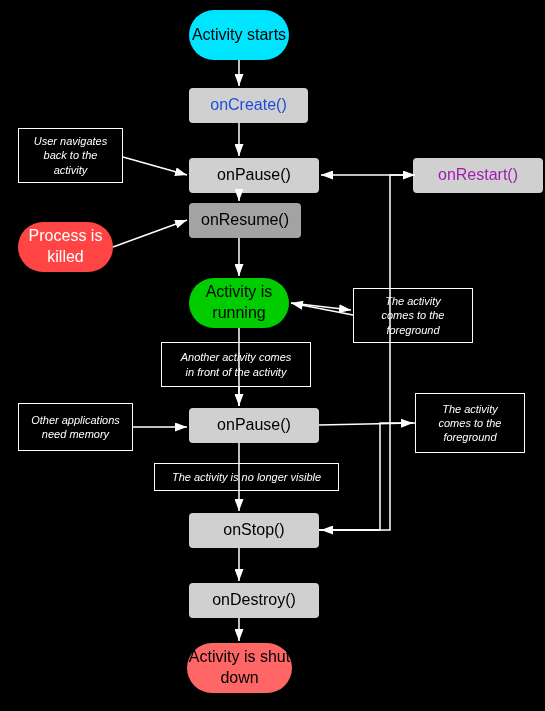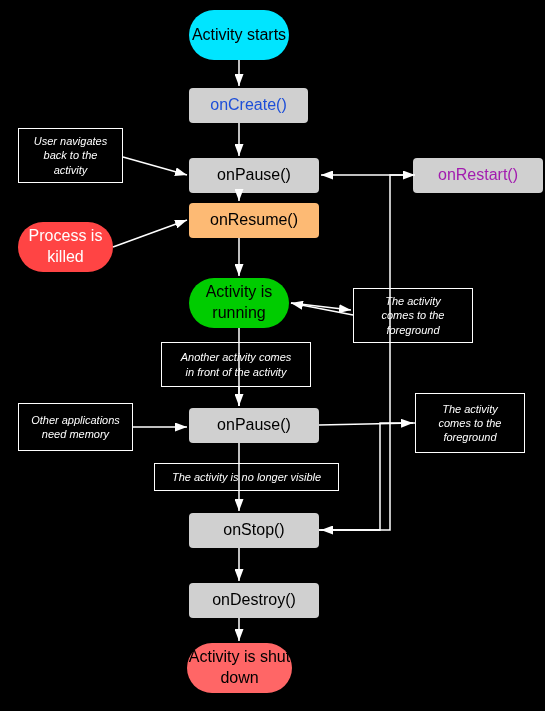--- a/index.html
+++ b/index.html
@@ -68,23 +68,23 @@
       background: #d0d0d0;
       color: #a21caf;
       width: 130px;
       height: 35px;
       left: 413px;
       top: 158px;
     }
 
     
     .on-resume {
-      background: #fdba74;
-      color: #000;
-      width: 130px;
+      background: #a3a3a3;
+      color: #000;
+      width: 112px;
       height: 35px;
       left: 189px;
       top: 203px;
     }
 
     
     .activity-running {
       background: #00cc00;
       color: #000;
       width: 100px;

